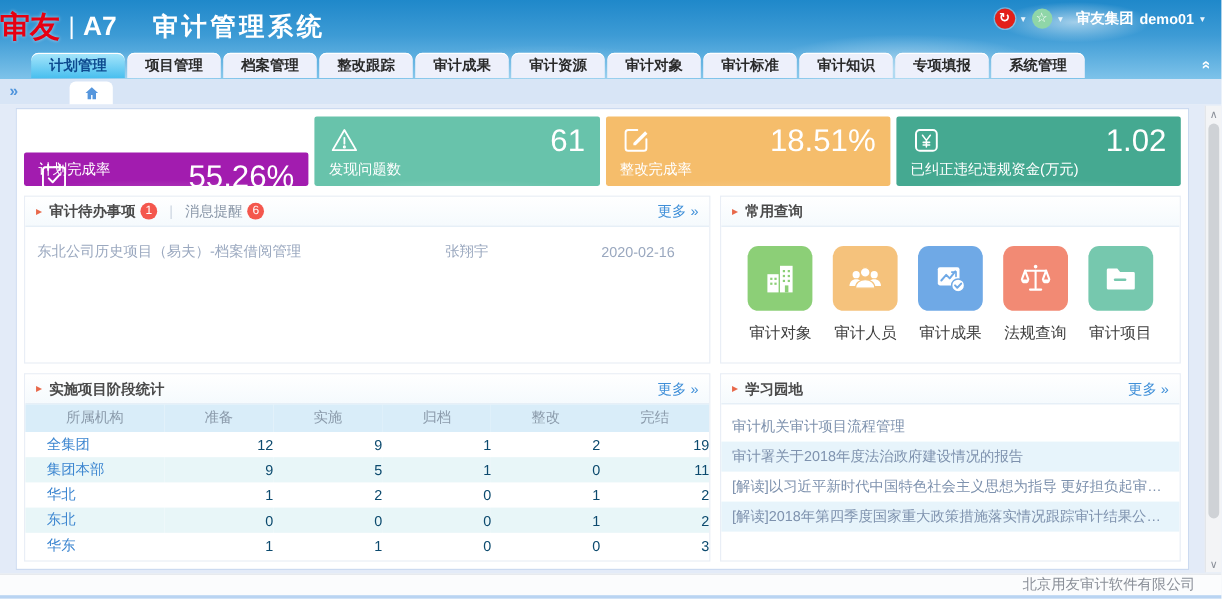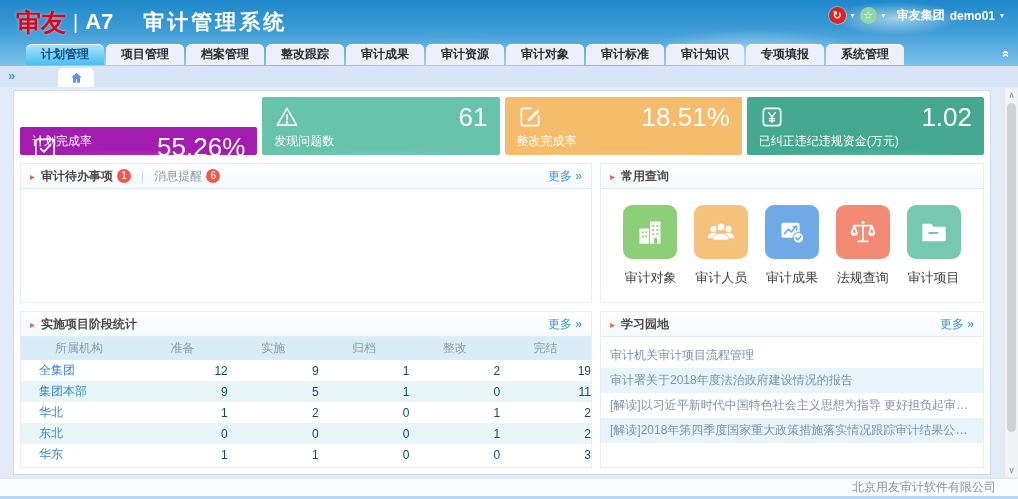--- a/index.html
+++ b/index.html
@@ -11,21 +11,21 @@
   
   .sky {
     position:absolute; top:0; left:0; right:0; height:66px;
     background:
       radial-gradient(90px 24px ellipse at 88% 28%, rgba(255,255,255,.55), rgba(255,255,255,0) 70%),
       radial-gradient(170px 42px ellipse at 74% 88%, rgba(255,255,255,.5), rgba(255,255,255,0) 70%),
       radial-gradient(220px 55px ellipse at 45% 115%, rgba(255,255,255,.38), rgba(255,255,255,0) 70%),
       radial-gradient(130px 34px ellipse at 12% 100%, rgba(255,255,255,.32), rgba(255,255,255,0) 70%),
       linear-gradient(180deg,#1f88ca 0%, #3d9bd5 45%, #7ec3ea 100%);
   }
-  .brandrow { height:44px; display:flex; align-items:center; padding:0 16px; position:relative; }
+  .brandrow { height:44px; display:flex; align-items:center; padding:0 0; position:relative; }
   .logo-cn { color:#e60012; font-size:25px; font-weight:bold; text-shadow:0 0 3px rgba(255,255,255,.6); }
   .logo-sep { color:#ffffff; font-size:20px; margin:0 7px; font-weight:normal; }
   .logo-a7 { color:#ffffff; font-size:22px; font-weight:bold; }
   .app-title { color:#ffffff; font-size:21px; font-weight:bold; margin-left:30px; letter-spacing:3px; }
   .userbar { position:absolute; top:7px; right:14px; display:flex; align-items:center; gap:5px;
              color:#ffffff; font-size:12px; font-weight:bold; }
   .circ { width:17px; height:17px; border-radius:50%; display:flex; align-items:center;
           justify-content:center; font-size:11px; line-height:1; color:#fff; }
   .circ-red { background:#e32019; box-shadow:0 0 0 1px rgba(255,255,255,.35); }
   .circ-green { background:#8fd6a8; }
@@ -211,20 +211,25 @@
     <div class="row2">
       <div class="panel p-left">
         <div class="panel-h">
           <span class="bullet">▸</span>
           <span class="ph-title">审计待办事项</span>
           <span class="badge">1</span>
           <span class="hdiv">|</span>
           <span class="htab-dim">消息提醒</span>
           <span class="badge">6</span>
           <span class="more">更多 »</span>
+        </div>
+        <div class="todo-row">
+          <span class="todo-title">东北公司历史项目（易夫）-档案借阅管理</span>
+          <span class="todo-person">张翔宇</span>
+          <span class="todo-date">2020-02-16</span>
         </div>
       </div>
 
       <div class="panel p-right">
         <div class="panel-h">
           <span class="bullet">▸</span>
           <span class="ph-title">常用查询</span>
         </div>
         <div class="qq-body">
           <div class="qq-item">

